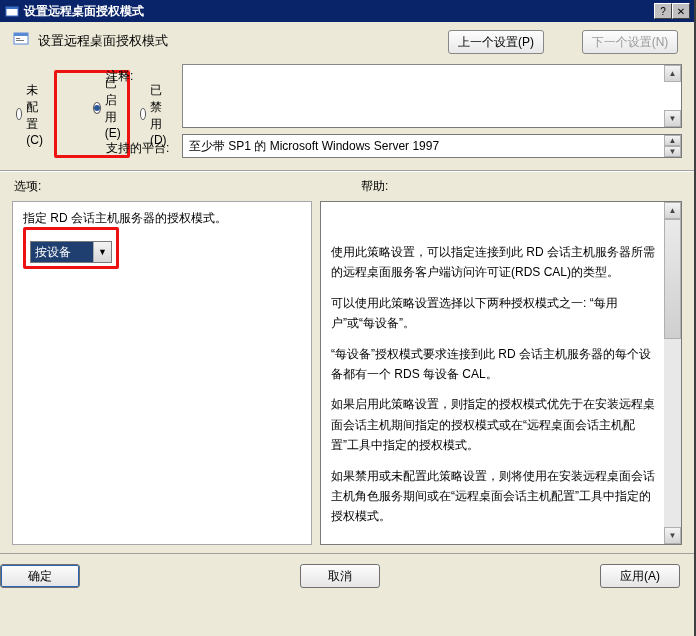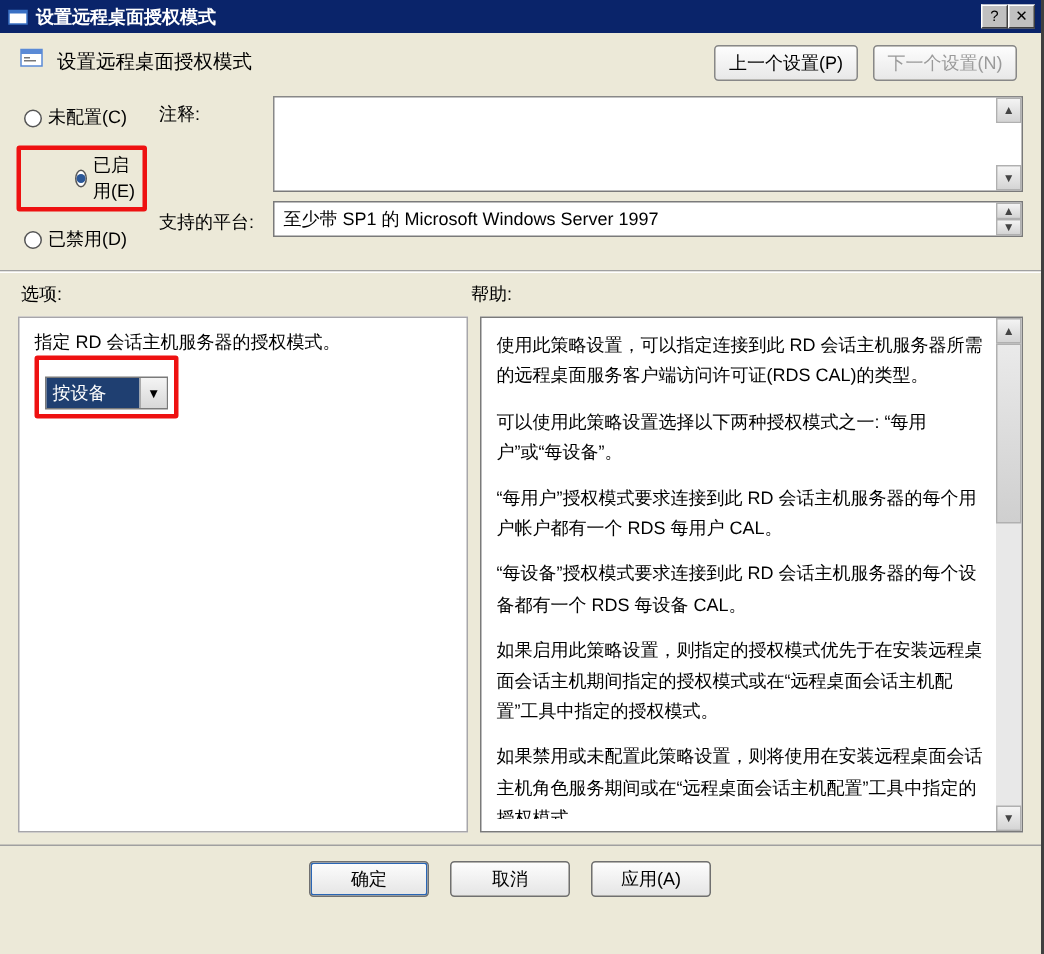--- a/index.html
+++ b/index.html
@@ -44,29 +44,29 @@
   .page-title { flex: 1; font-size: 13px; padding-top: 2px; }
   .nav-buttons {
     display: flex; gap: 10px; padding-right: 4px;
   }
   .nav-btn {
     width: 96px; height: 24px;
     border: 1px solid #888;
     background: linear-gradient(#fdfdfd, #e8e8e8);
     border-radius: 3px;
     font-size: 12px;
-    display: flex; align-items: center; justify-content: center;
+    display: flex; align-items: center; justify-content: center; margin-left: 28px;
   }
   .nav-btn.disabled { color: #9a9a9a; }
   .radio-row-area {
     display: flex;
     padding: 4px 12px 8px 16px;
     gap: 8px;
   }
-  .radio-col { width: 82px; display: flex; flex-direction: column; gap: 10px; padding-top: 6px;}
+  .radio-col { width: 82px; display: flex; gap: 10px; padding-top: 6px;}
   .radio-item { display: flex; align-items: center; gap: 4px; cursor: default; }
   .radio-dot {
     width: 12px; height: 12px; border-radius: 50%;
     border: 1px solid #555; background: #fff;
     display: flex; align-items: center; justify-content: center;
   }
   .radio-dot.checked::after {
     content: ""; width: 6px; height: 6px; border-radius: 50%; background: #2b5797;
   }
   .highlight-red { border: 3px solid #e11; border-radius: 2px; padding: 2px 2px; }
@@ -88,35 +88,36 @@
   }
   .scroll-up, .scroll-down {
     position: absolute; right: 0; width: 17px; height: 17px;
     background: linear-gradient(#f4f4f4, #d4d4d4);
     border: 1px solid #b0b0b0;
     display: flex; align-items:center; justify-content:center; font-size:8px; color:#444;
   }
   .scroll-up { top: 0; }
   .scroll-down { bottom: 0; }
   .hr { border-top: 1px solid #a0a0a0; border-bottom: 1px solid #fff; margin: 4px 0 6px 0; }
-  .labels-row { display: flex; padding: 0 14px 6px 14px; }
+  .labels-row { display: flex; padding: 0 14px 6px 14px; gap: 47px; }
   .labels-row .left { width: 300px; }
   .labels-row .right { flex: 1; }
   .panels-row { display: flex; padding: 0 12px 8px 12px; gap: 8px; height: 352px; }
   .panel {
     background: #fff;
     border: 1px solid #7a7a7a;
     padding: 8px 10px;
     overflow: hidden;
   }
   .panel.left { width: 300px; border: 1px solid #a7a6aa; }
   .panel.right { flex: 1; position: relative; }
   .panel.right .inner {
     height: 100%; overflow: hidden; padding-right: 14px;
     line-height: 1.7;
+    margin-top: 32px;
   }
   .help-p { margin: 0 0 10px 0; }
   .dropdown {
     display: inline-flex; align-items: stretch; height: 22px;
     border: 1px solid #7a7a7a; background:#fff; margin-top:8px;
   }
   .dropdown .val {
     width: 62px; padding: 2px 4px; background: #1f3f71; color: #ffffff;
   }
   .dropdown .arrow {
@@ -135,21 +136,21 @@
   }
   .right-scroll .top { position:absolute; top:0; }
   .right-scroll .bot { position:absolute; bottom:0; }
   .right-scroll .thumb {
     position:absolute; top:17px; left:0; width:17px; height:120px;
     background: linear-gradient(#eaeaea,#cfcfcf); border:1px solid #b0b0b0;
   }
   .button-bar {
     border-top: 1px solid #a0a0a0;
     padding: 10px 14px 10px 0;
-    display: flex; justify-content: center; gap: 14px;
+    display: flex; justify-content: space-between; gap: 14px;
   }
   .dlg-btn {
     width: 80px; height: 24px;
     background: linear-gradient(#fdfdfd,#e5e5e5);
     border: 1px solid #707070; border-radius: 3px;
     display:flex; align-items:center; justify-content:center;
   }
   .dlg-btn.default { box-shadow: 0 0 0 1px #2a66b5 inset; }
 </style>
 </head>
@@ -243,21 +244,20 @@
           <div class="val">按设备</div>
           <div class="arrow">▼</div>
         </div>
       </div>
     </div>
 
     <div class="panel right">
       <div class="inner">
         <p class="help-p">使用此策略设置，可以指定连接到此 RD 会话主机服务器所需的远程桌面服务客户端访问许可证(RDS CAL)的类型。</p>
         <p class="help-p">可以使用此策略设置选择以下两种授权模式之一: “每用户”或“每设备”。</p>
-        <p class="help-p">“每用户”授权模式要求连接到此 RD 会话主机服务器的每个用户帐户都有一个 RDS 每用户 CAL。</p>
         <p class="help-p">“每设备”授权模式要求连接到此 RD 会话主机服务器的每个设备都有一个 RDS 每设备 CAL。</p>
         <p class="help-p">如果启用此策略设置，则指定的授权模式优先于在安装远程桌面会话主机期间指定的授权模式或在“远程桌面会话主机配置”工具中指定的授权模式。</p>
         <p class="help-p">如果禁用或未配置此策略设置，则将使用在安装远程桌面会话主机角色服务期间或在“远程桌面会话主机配置”工具中指定的授权模式。</p>
       </div>
       <div class="right-scroll">
         <div class="btns top">▲</div>
         <div class="thumb"></div>
         <div class="btns bot">▼</div>
       </div>
     </div>

